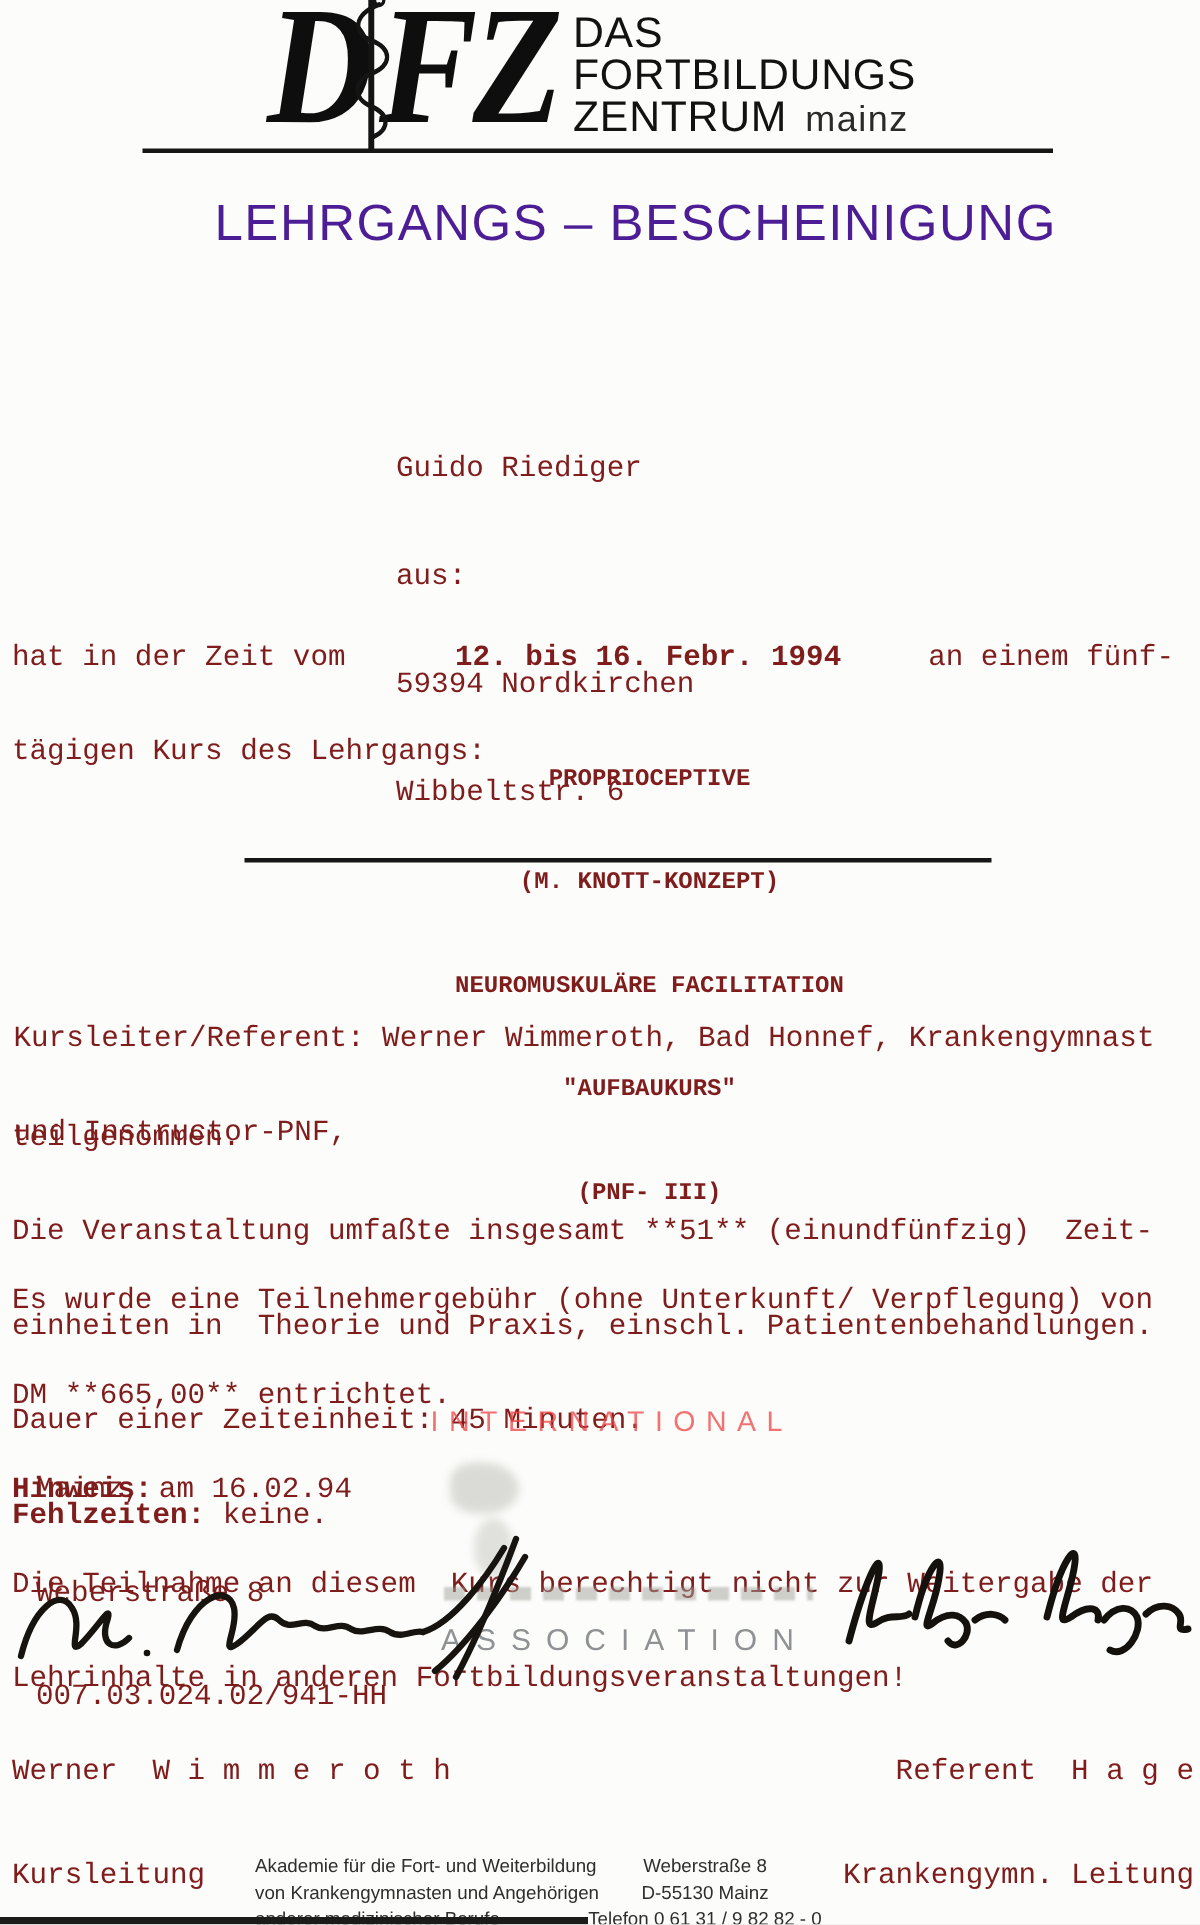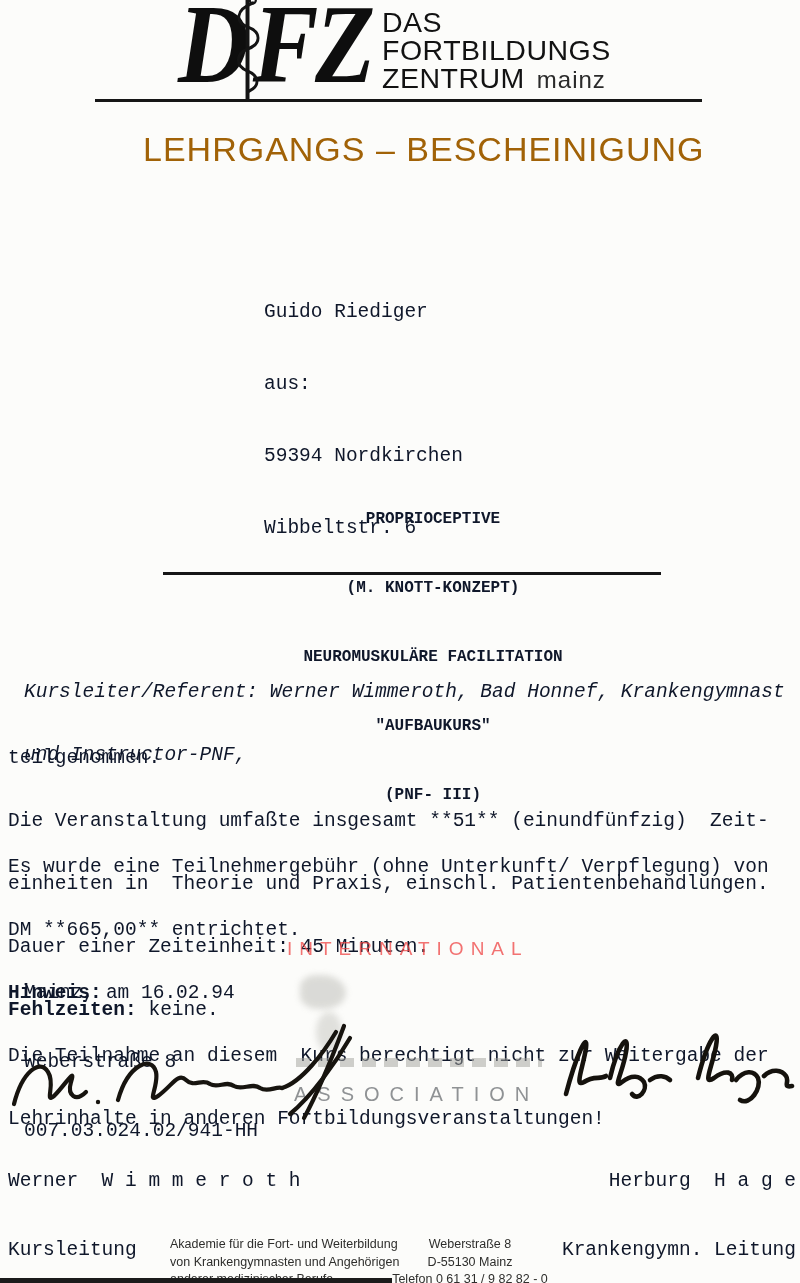--- a/index.html
+++ b/index.html
@@ -10,21 +10,21 @@
     background: #fcfcfa;
     overflow: hidden;
     color: #151515;
     font-family: "Liberation Sans", sans-serif;
   }
   .abs { position: absolute; }
   .mono {
     font-family: "Liberation Mono", "DejaVu Sans Mono", monospace;
     font-size: 19.5px;
     line-height: 21px;
-    color: #0f172a;
+    color: #7f1d1d;
     white-space: pre;
   }
   .mono .b { font-weight: bold; }
   .rule { background: #161616; }
 
   
   .monogram {
     left: 178px; top: -8px;
     display: flex; align-items: flex-start;
     font-family: "Liberation Serif", serif;
@@ -38,36 +38,36 @@
     left: 382px; top: 8px;
     font-size: 28.5px; line-height: 28px;
     letter-spacing: 0.5px; color: #121212;
     font-weight: 400;
   }
   .logotext .city { font-size: 24px; color: #2a2a2a; letter-spacing: 1px; margin-left: 12px; text-align: center; }
 
   .doc-title {
     left: 143px; top: 130px;
     font-size: 34px; letter-spacing: 1px;
-    color: #a16207; font-weight: 400; white-space: pre;
+    color: #4c1d95; font-weight: 400; white-space: pre;
   }
 
   .recipient { left: 264px; top: 252px; line-height: 24px; }
 
   .period { left: 8px; top: 386px; }
   .period .dates { display: inline-block; margin-left: 73px; font-weight: bold; }
   .period .suffix { display: inline-block; margin-left: 58px; }
 
   .course {
     left: 50px; top: 462px; width: 766px;
     text-align: center; font-weight: bold;
     font-size: 16px; line-height: 23px;
   }
 
-  .p1 { left: 24px; top: 640px; font-style: italic; }
+  .p1 { left: 9px; top: 640px; }
   .p2 { left: 8px; top: 706px; }
   .p3 { left: 8px; top: 815px; }
   .issued { left: 24px; top: 936px; line-height: 23px; }
 
   
   .stamp { pointer-events: none; }
   .stamp-top {
     left: 287px; top: 938px;
     font-family: "Liberation Sans", sans-serif;
     font-size: 19px; letter-spacing: 7px;
@@ -123,20 +123,24 @@
 
   <div class="abs doc-title">LEHRGANGS – BESCHEINIGUNG</div>
 
   <div class="abs mono recipient">
     <div>Guido Riediger</div>
     <div>aus:</div>
     <div>59394 Nordkirchen</div>
     <div>Wibbeltstr. 6</div>
   </div>
 
+  <div class="abs mono period">
+    <div><span>hat in der Zeit vom</span><span class="dates">12. bis 16. Febr. 1994</span><span class="suffix">an einem fünf-</span></div>
+    <div>tägigen Kurs des Lehrgangs:</div>
+  </div>
 
   <div class="abs mono course">
     <div>PROPRIOCEPTIVE</div>
     <div>(M. KNOTT-KONZEPT)</div>
     <div>NEUROMUSKULÄRE FACILITATION</div>
     <div>"AUFBAUKURS"</div>
     <div>(PNF- III)</div>
   </div>
 
   <div class="abs rule" style="left:163px; top:572px; width:498px; height:2.5px;"></div>
@@ -196,21 +200,21 @@
       <path d="M184,64 C192,54 202,54 206,62 C210,72 198,90 188,84"></path>
       <path d="M212,60 C220,52 230,54 234,60 C238,66 230,72 240,70"></path>
     </g>
   </svg>
 
   <div class="abs mono sig-name-left">
     <div>Werner  W i m m e r o t h</div>
     <div>Kursleitung</div>
   </div>
   <div class="abs mono sig-name-right">
-    <div>Herburg  H a g e</div>
+    <div>Referent  H a g e</div>
     <div>Krankengymn. Leitung</div>
     
   </div>
 
   <div class="abs footer-left">
     <div>Akademie für die Fort- und Weiterbildung</div>
     <div>von Krankengymnasten und Angehörigen</div>
     <div>anderer medizinischer Berufe</div>
   </div>
   <div class="abs footer-right">

